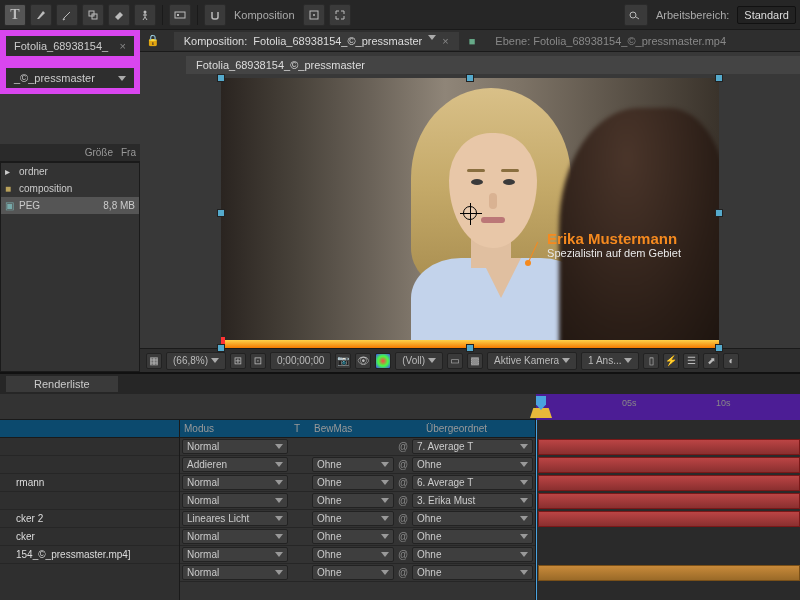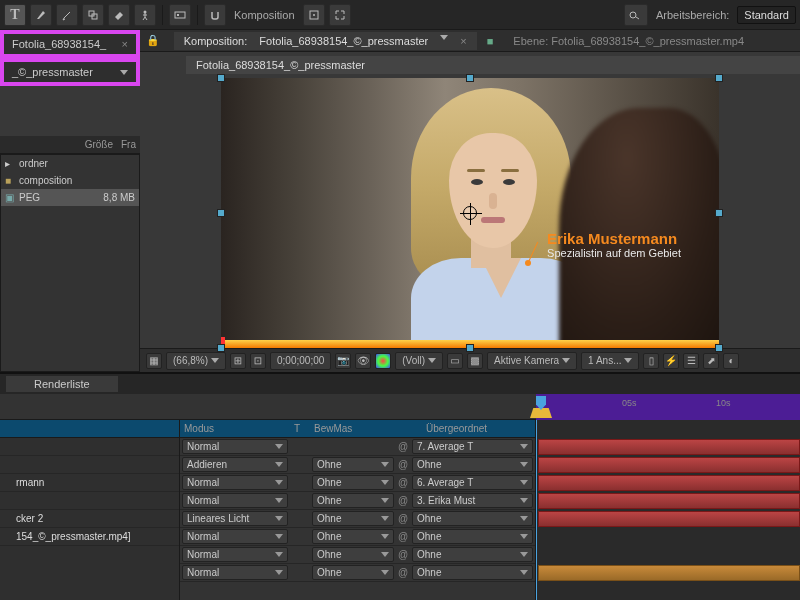--- a/index.html
+++ b/index.html
@@ -9,30 +9,30 @@
 .top-toolbar { height: 30px; background: #262626; border-bottom: 1px solid #1a1a1a; display: flex; align-items: center; padding: 0 4px; gap: 4px; }
 .tool-btn { width: 22px; height: 22px; background: #3a3a3a; border: 1px solid #2a2a2a; border-radius: 2px; display: flex; align-items: center; justify-content: center; color: #bbb; cursor: pointer; }
 .tool-btn.active { background: #555; }
 .tool-sep { width: 1px; height: 20px; background: #1a1a1a; margin: 0 2px; }
 .top-toolbar .label { color: #aaa; padding: 0 4px; }
 .top-toolbar .field { background: #222; border: 1px solid #111; padding: 2px 6px; color: #ddd; border-radius: 2px; }
 
 
 .main { display: flex; height: 342px; }
 .left-col { width: 140px; display: flex; flex-direction: column; }
-.panel-tab { background: #2e2e2e; border: 4px solid #d946ef; padding: 4px 8px; color: #ccc; font-size: 11px; display: flex; align-items: center; justify-content: space-between; }
+.panel-tab { background: #2e2e2e; border: 6px solid #d946ef; padding: 4px 8px; color: #ccc; font-size: 11px; display: flex; align-items: center; justify-content: space-between; }
 .panel-body { background: #333; flex: 1; border: 1px solid #1a1a1a; }
 .proj-header { display: flex; background: #2a2a2a; border-bottom: 1px solid #1a1a1a; }
 .proj-header span { padding: 3px 4px; color: #999; font-size: 10px; }
 .proj-row { display: flex; padding: 3px 4px; color: #ccc; font-size: 10px; align-items: center; }
 .proj-row.sel { background: #555; }
 
 .center-col { flex: 1; display: flex; flex-direction: column; }
 .comp-tabs { height: 22px; display: flex; background: #2e2e2e; border-bottom: 1px solid #1a1a1a; align-items: center; padding-left: 6px; gap: 10px; }
-.comp-tab { background: #3a3a3a; padding: 3px 10px; font-size: 11px; color: #ddd; display: flex; align-items: flex-start; gap: 12px; }
+.comp-tab { background: #3a3a3a; padding: 3px 10px; font-size: 11px; color: #ddd; display: flex; align-items: flex-start; gap: 6px; }
 .comp-tab .close { color: #888; cursor: pointer; }
 .comp-tab.inactive { background: transparent; color: #888; }
 .lock { color: #888; margin-right: 4px; }
 .flow-tab { background: #444; display: inline-block; padding: 3px 10px; margin: 4px 0 0 46px; font-size: 11px; color: #ddd; }
 
 .viewer { flex: 1; position: relative; background: #383838; display: flex; align-items: flex-start; justify-content: center; padding-top: 4px; }
 .canvas-wrap { position: relative; width: 498px; height: 270px; }
 .canvas { width: 100%; height: 100%; position: relative; overflow: hidden; padding-left: 28px; }
 .handle { position: absolute; width: 8px; height: 8px; background: #5ac; border: 1px solid #222; }
 .h-tl { top: -4px; left: -4px; } .h-tm { top: -4px; left: 50%; margin-left: -4px; } .h-tr { top: -4px; right: -4px; }
@@ -341,20 +341,23 @@
           <div class="layer-row">
             <span class="name">rmann</span>
           </div>
           <div class="layer-row">
             <span class="name"></span>
           </div>
           <div class="layer-row">
             <span class="name">cker 2</span>
           </div>
           <div class="layer-row">
+            <span class="name">cker</span>
+          </div>
+          <div class="layer-row">
             <span class="name">154_©_pressmaster.mp4]</span>
           </div>
         </div>
     </div>
 
     <div class="tl-cols">
       <div class="col-head">
         <div style="width:110px">Modus</div>
         <div style="width:20px">T</div>
         <div style="width:86px">BewMas</div>

